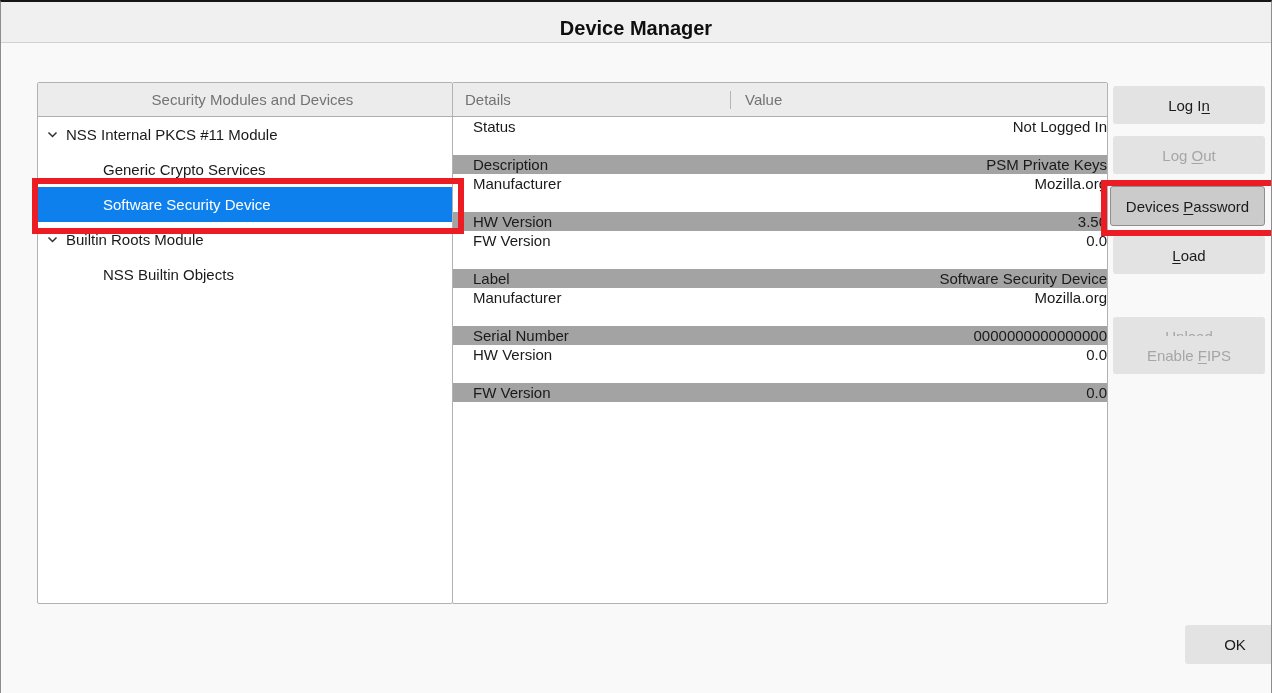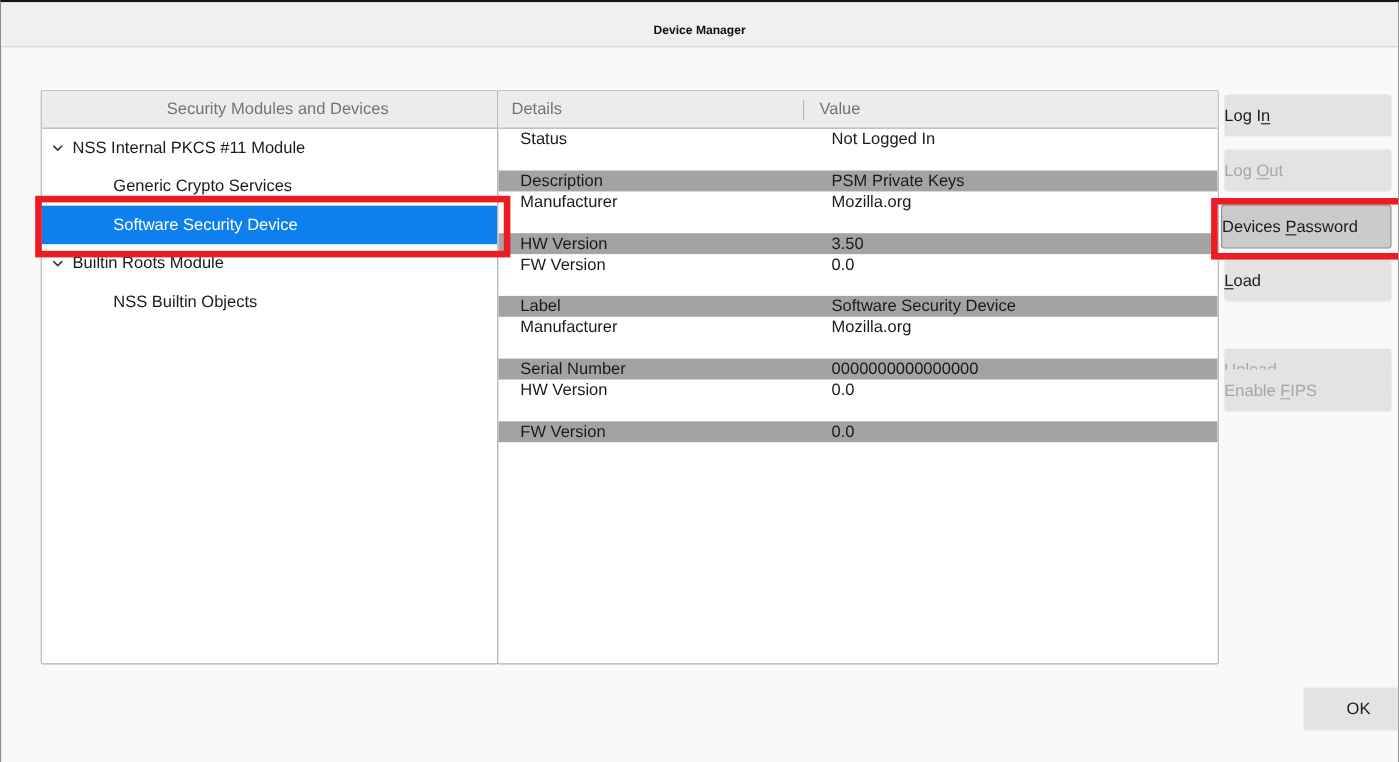--- a/index.html
+++ b/index.html
@@ -6,47 +6,47 @@
   .window{
     position:relative;width:1272px;height:693px;box-sizing:border-box;
     background:#f9f9f9;overflow:hidden;
     border-top:2px solid #161616;border-left:1px solid #8d8d8d;border-right:1px solid #8d8d8d;
     font-family:"Liberation Sans","DejaVu Sans",sans-serif;font-size:15px;color:#1a1a1a;
   }
   .titlebar{
     position:absolute;left:0;right:0;top:0;height:40px;background:#f0f0f0;
     border-bottom:1px solid #d2d2d2;display:flex;align-items:center;justify-content:center;
   }
-  .titlebar .title{font-weight:600;font-size:11px;color:#0f0f0f;margin-top:12px;}
+  .titlebar .title{font-weight:600;font-size:20px;color:#0f0f0f;margin-top:12px;}
 
   .panel{position:absolute;top:80px;height:522px;background:#fff;border:1px solid #b2b2b2;border-radius:2px;box-sizing:border-box;overflow:hidden;}
   .tree-panel{left:36px;width:416px;}
   .details-panel{left:451px;width:656px;}
 
   .panel-header{height:34px;background:#ececec;border-bottom:1px solid #aeaeae;box-sizing:border-box;display:flex;align-items:center;color:#737373;}
   .tree-panel .panel-header{padding-left:15px;justify-content:center;}
 
   .tree-row{height:35px;display:flex;align-items:center;white-space:pre;}
   .tree-row .twisty{width:19px;display:flex;align-items:center;margin-left:9px;flex:none;}
   .tree-row.lvl1{padding-left:65px;}
   .tree-row.selected{background:#0d80ee;color:#fff;}
 
   .details-header .col-details{padding-left:12px;width:277px;box-sizing:border-box;}
   .details-header .divider{width:1px;height:18px;background:#b5b5b5;}
   .details-header .col-value{margin-left:14px;}
 
   .detail-row{height:19px;display:flex;align-items:center;}
   .detail-row.alt{background:#a3a3a3;margin-top:19px;}
   .detail-row .field{width:303px;padding-left:20px;box-sizing:border-box;flex:none;}
-  .detail-row .value{flex:1;}
+  .detail-row .value{flex:1;text-align:right;}
 
   .side-btn{
     position:absolute;left:1112px;width:152px;height:38px;background:#e3e3e3;border:none;
     border-radius:3px;font-family:inherit;font-size:15px;color:#1b1b1b;
-    display:flex;align-items:center;padding:0;cursor:default;
+    display:flex;align-items:center;justify-content:center;padding:0;cursor:default;
   }
   .side-btn .lbl span{white-space:pre;}
   .side-btn.disabled{color:#a6a6a6;}
   .key{text-decoration:underline;text-underline-offset:2px;}
 
   #btn-login{top:84px;}
   #btn-logout{top:134px;}
   #btn-chpw{top:184px;left:1109px;width:155px;height:40px;background:#cbcbcb;border:1px solid #8f8f8f;box-sizing:border-box;}
   #btn-load{top:234px;}
   #btn-unload{top:284px;margin-top:31px;}

